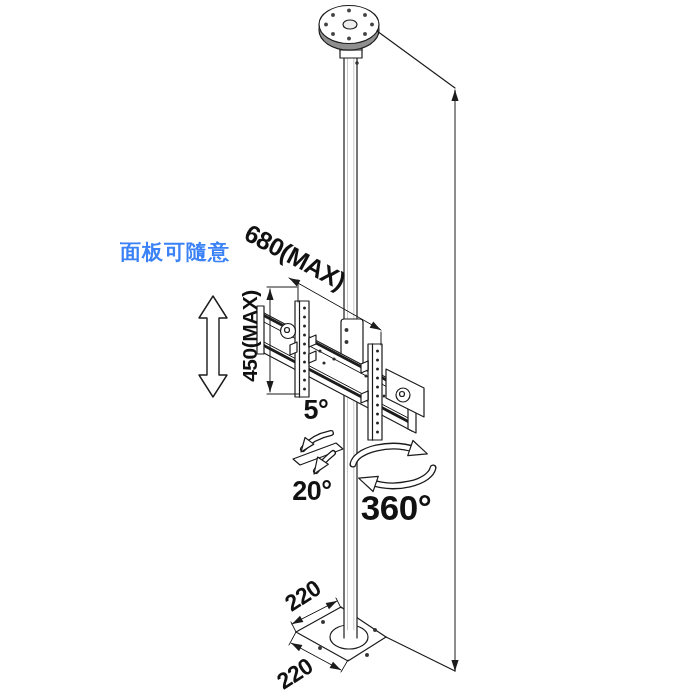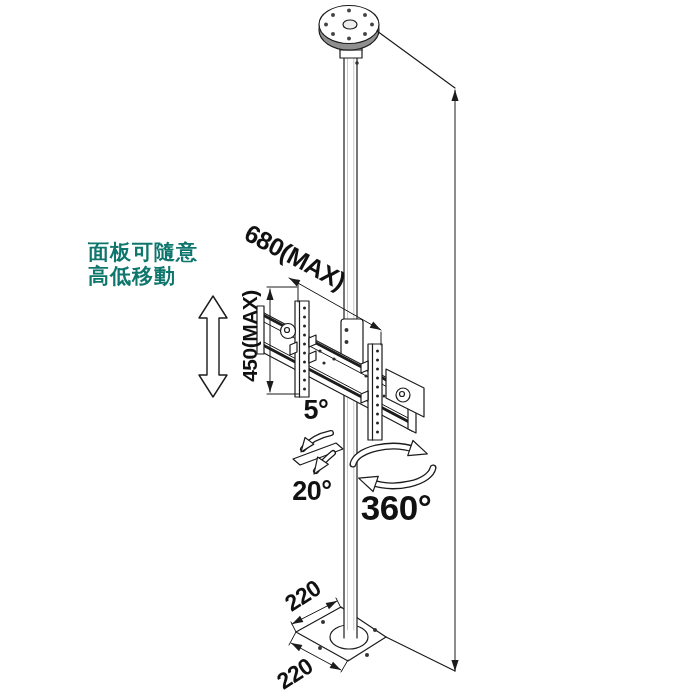--- a/index.html
+++ b/index.html
@@ -16,21 +16,21 @@
   }
   #l680 {left:295px;top:257px;font-size:25px;transform:translate(-50%,-50%) rotate(28deg);}
   #l450 {left:250px;top:336px;font-size:21px;transform:translate(-50%,-50%) rotate(-90deg);}
   #l5   {left:316px;top:410px;font-size:27px;transform:translate(-50%,-50%);}
   #l20  {left:312px;top:491px;font-size:27px;transform:translate(-50%,-50%);}
   #l360 {left:396px;top:508px;font-size:35px;transform:translate(-50%,-50%);}
   #l220a{left:303px;top:596px;font-size:23px;transform:translate(-50%,-50%) rotate(-33deg);}
   #l220b{left:295px;top:674px;font-size:23px;transform:translate(-50%,-50%) rotate(-33deg);}
   #note{
     position:absolute;left:88px;top:240px;width:142px;
-    font-size:21px;line-height:24px;font-weight:bold;color:#0f766e;
+    text-align:right;font-size:21px;line-height:24px;font-weight:bold;color:#3b82f6;
     font-family:"DejaVu Serif","Liberation Serif",serif;letter-spacing:1px;
   }
 </style>
 </head>
 <body>
 
 <div id="stage">
 
 <svg id="artwork" width="700" height="700" viewBox="0 0 700 700">
   <g stroke="#1c1c1c" stroke-width="1.2" fill="none" stroke-linecap="round" stroke-linejoin="round">
@@ -197,21 +197,20 @@
       <line x1="348" y1="660" x2="341" y2="672" stroke-width="1"></line>
       <line x1="291" y1="643" x2="341" y2="670" stroke-width="1"></line>
       <polygon points="0,0 -11,-3.6 -11,3.6" transform="translate(291,643) rotate(208)" fill="#1c1c1c" stroke="none"></polygon>
       <polygon points="0,0 -11,-3.6 -11,3.6" transform="translate(341,670) rotate(28)" fill="#1c1c1c" stroke="none"></polygon>
     </g>
   </g>
 </svg>
 
   <div id="note">
     <div>面板可隨意</div>
-    <div>高低移動</div>
   </div>
   <div id="l680" class="lbl">680(MAX)</div>
   <div id="l450" class="lbl">450(MAX)</div>
   <div id="l5" class="lbl">5°</div>
   <div id="l20" class="lbl">20°</div>
   <div id="l360" class="lbl">360°</div>
   <div id="l220a" class="lbl">220</div>
   <div id="l220b" class="lbl">220</div>
 </div>
 

